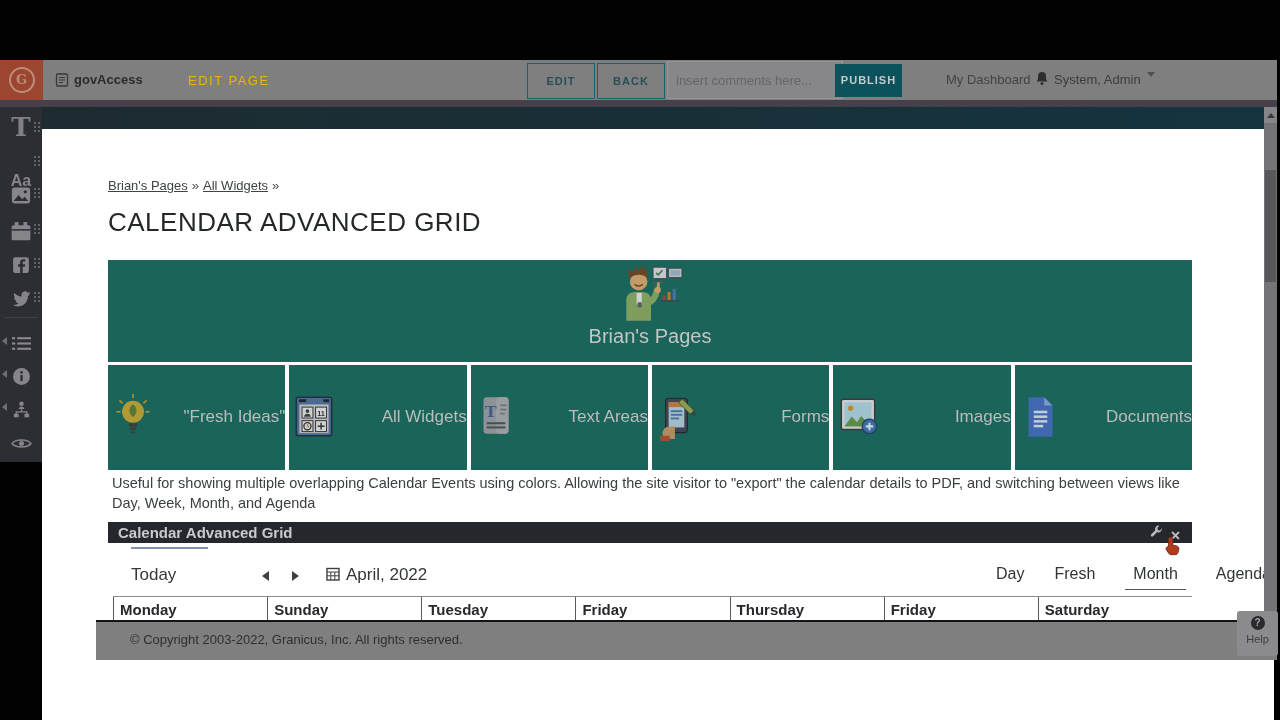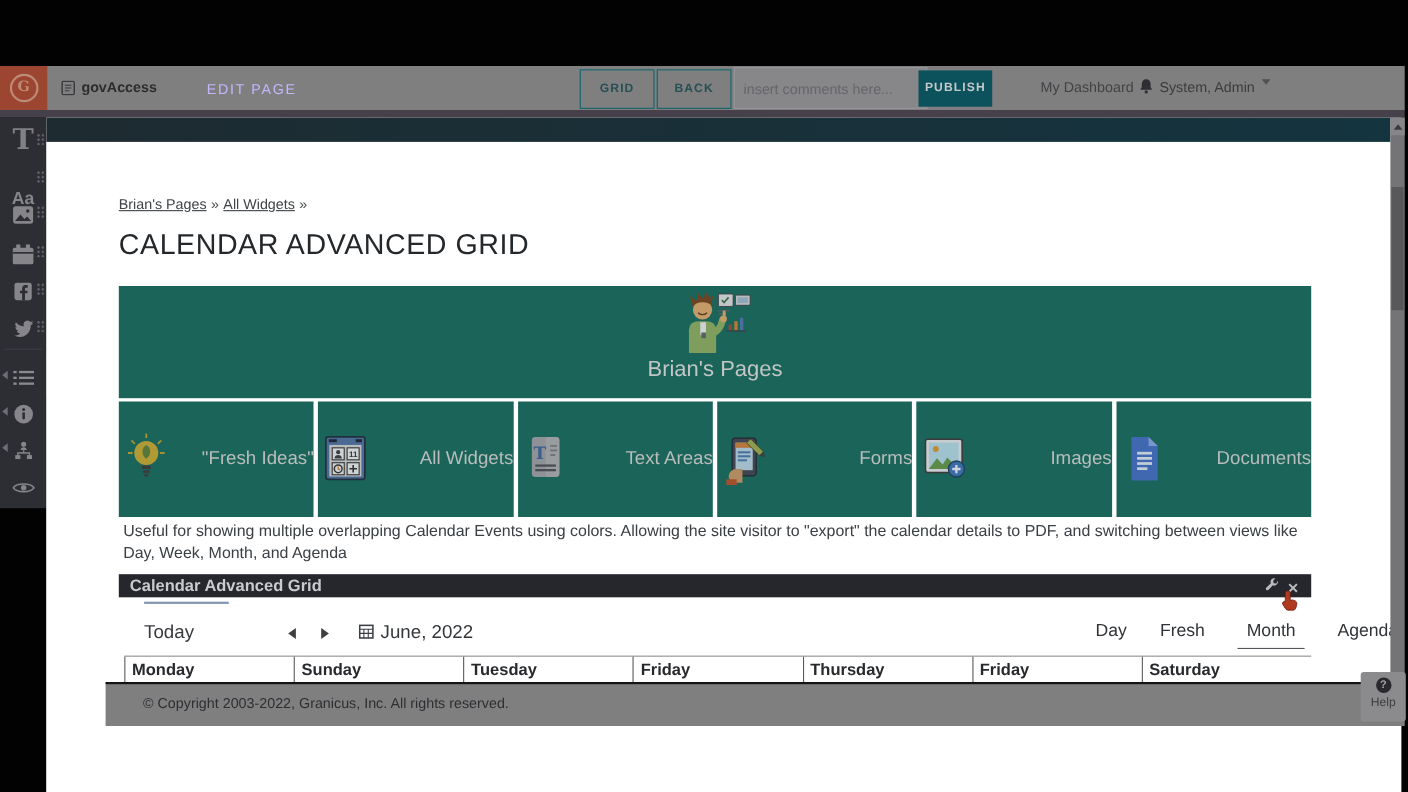--- a/index.html
+++ b/index.html
@@ -6,21 +6,21 @@
   .canvas{position:relative;width:1280px;height:720px;background:#020202;overflow:hidden;
           font-family:"Liberation Sans",sans-serif;-webkit-font-smoothing:antialiased;}
   .abs{position:absolute;}
 
   
   .toolbar{left:0;top:60px;width:1277px;height:40px;background:#7f7f80;}
   .logo{left:0;top:60px;width:43px;height:40px;background:#9c4531;display:flex;align-items:center;justify-content:center;cursor:pointer;}
   .logo-seal{width:22px;height:22px;border:2px solid #bd8b76;border-radius:50%;color:#bd8b76;
              font-family:"DejaVu Serif",serif;font-size:13px;line-height:22px;text-align:center;font-weight:bold;}
   .product{left:55px;top:72px;display:flex;align-items:center;gap:5px;color:#2c2c2e;font-size:13px;font-weight:bold;cursor:pointer;}
-  .mode-label{left:188px;top:73px;font-size:13px;letter-spacing:1.5px;color:#c4b5fd;}
+  .mode-label{left:188px;top:73px;font-size:13px;letter-spacing:1.5px;color:#eab308;}
   .btn-outline{top:63px;width:66px;height:34px;background:transparent;border:1px solid #13646c;
                color:#274f56;font-size:11px;font-weight:bold;letter-spacing:1px;text-align:center;line-height:34px;cursor:pointer;}
   .save-btn{left:527px;}
   .back-btn{left:597px;}
   .comment-input{left:667px;top:61px;width:158px;height:36px;background:#87878a;border:1px solid #95959a;
                  font-size:13px;color:#3a3a3c;padding:0 8px;font-family:"Liberation Sans",sans-serif;}
   .comment-input::placeholder{color:#65656a;}
   .publish-btn{left:835px;top:64px;width:67px;height:33px;background:#0c525c;border:none;color:#c5c8c9;
                font-size:11px;font-weight:bold;letter-spacing:1px;text-align:center;line-height:33px;cursor:pointer;}
   .dashboard-link{left:946px;top:72px;font-size:13px;color:#434346;cursor:pointer;}
@@ -109,21 +109,21 @@
   </div>
   <div class="abs product">
     <svg width="14" height="14" viewBox="0 0 14 14">
       <rect x="1.5" y="1" width="11" height="12" rx="1" fill="none" stroke="#3a3a3e" stroke-width="1.3"></rect>
       <path d="M4 4.5h6M4 7h6M4 9.5h4" stroke="#3a3a3e" stroke-width="1.1"></path>
     </svg>
     <span>govAccess</span>
   </div>
   <div class="abs mode-label">EDIT PAGE</div>
 
-  <div class="abs btn-outline save-btn">GRID</div>
+  <div class="abs btn-outline save-btn">EDIT</div>
   <div class="abs btn-outline back-btn">BACK</div>
   <input class="abs comment-input" placeholder="insert comments here..." style="">
   <div class="abs publish-btn">PUBLISH</div>
   <div class="abs dashboard-link">My Dashboard</div>
   <div class="abs bell">
     <svg width="14" height="15" viewBox="0 0 14 15">
       <path d="M7 1a4 4 0 0 0-4 4v3L1.6 10.6h10.8L11 8V5a4 4 0 0 0-4-4z" fill="#2f2f33"></path>
       <circle cx="7" cy="12.6" r="1.5" fill="#2f2f33"></circle>
     </svg>
   </div>
@@ -386,21 +386,21 @@
     <div class="cal-toolbar">
       <span class="today-btn">Today</span>
       <span class="nav-prev"></span>
       <span class="nav-next"></span>
       <span class="cal-mini-icon">
         <svg width="14" height="14" viewBox="0 0 14 14">
           <rect x="1" y="1.5" width="12" height="11.5" fill="none" stroke="#3b3f43" stroke-width="1.4"></rect>
           <path d="M1 5h12M4.8 5v8M8.8 5v8M1 8.8h12" stroke="#3b3f43" stroke-width="1"></path>
         </svg>
       </span>
-      <span class="date-label">June, 2022</span>
+      <span class="date-label">April, 2022</span>
       <div class="views">
         <span class="view-item">Day</span>
         <span class="view-item">Fresh</span>
         <span class="view-item active">Month</span>
         <span class="view-item">Agenda</span>
       </div>
     </div>
 
     <div class="day-row">
       <div class="day-cell">Monday</div>

